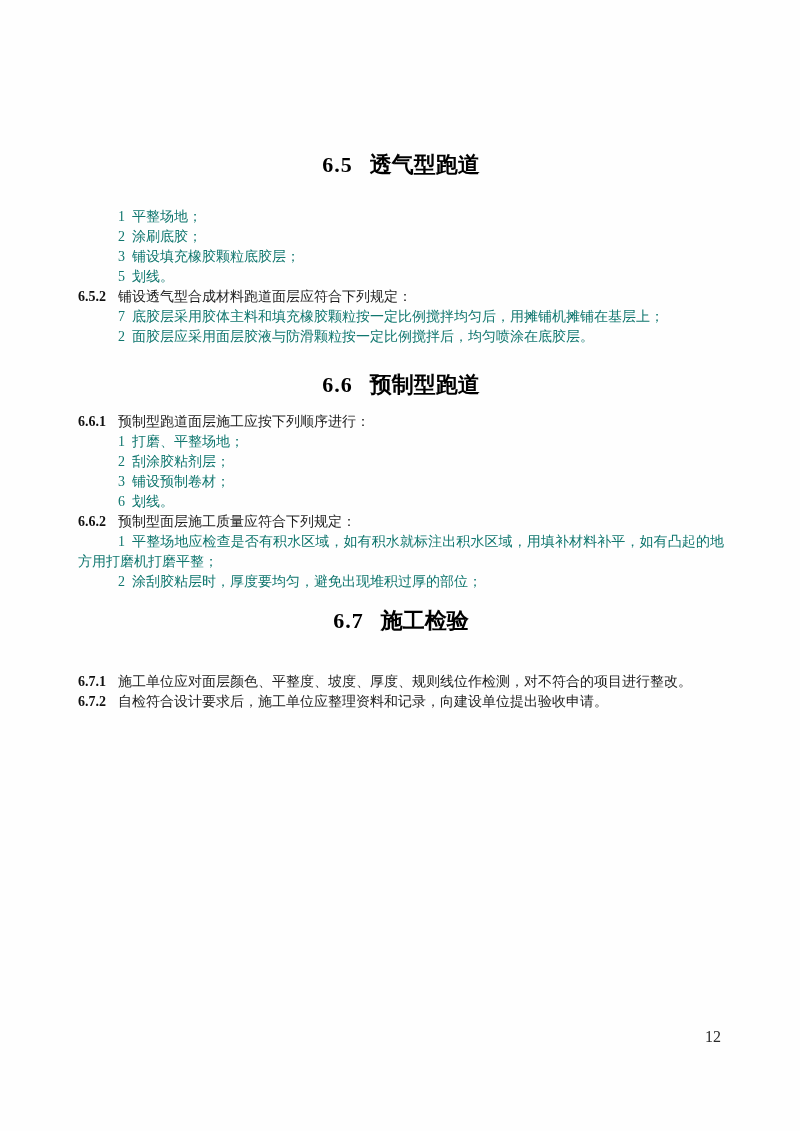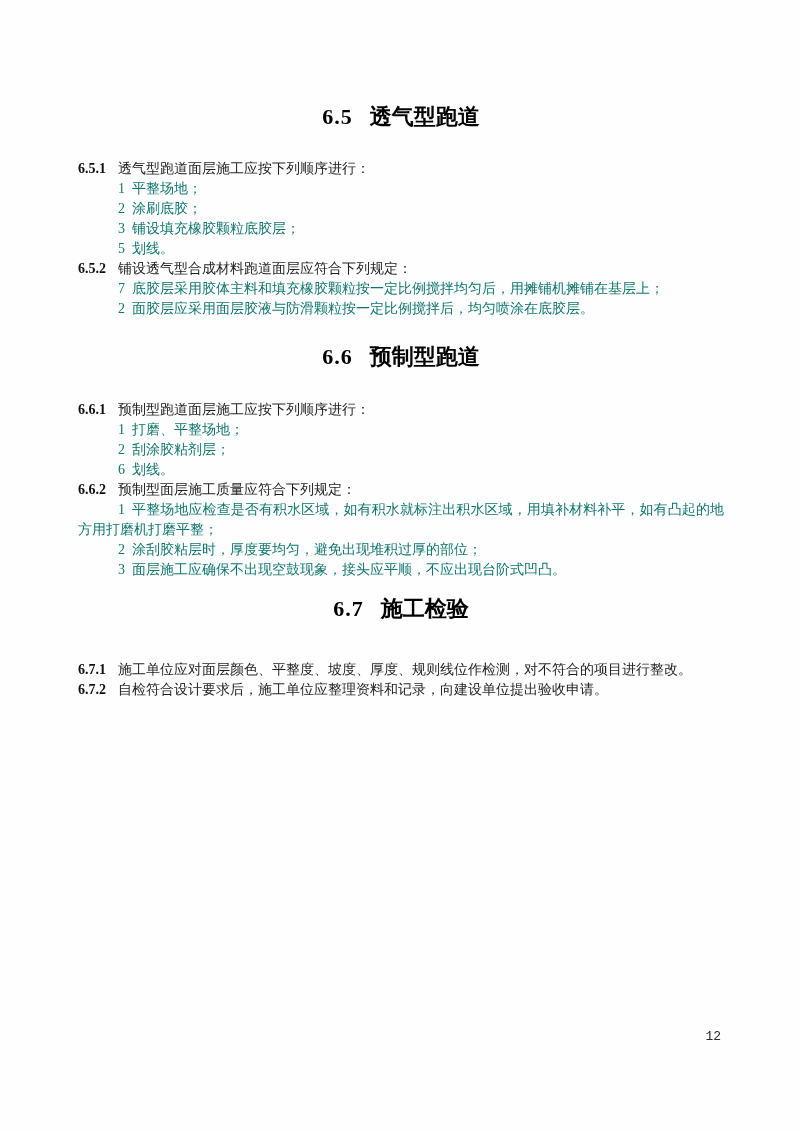--- a/index.html
+++ b/index.html
@@ -20,22 +20,22 @@
     padding: 102px 76px 0 78px;
   }
   .section-heading {
     text-align: center;
     font-size: 22px;
     line-height: 30px;
     font-weight: 700;
     color: #000000;
   }
   .section-heading .heading-num { margin-right: 17px; letter-spacing: 1px; }
-  .sec-1 .section-heading { margin-bottom: 27px; }
-  .sec-2 .section-heading { margin-top: 23px; margin-bottom: 28px; }
+  .sec-1 .section-heading { margin-bottom: 27px; margin-top: 48px; }
+  .sec-2 .section-heading { margin-top: 23px; margin-bottom: 12px; }
   .sec-3 .section-heading { margin-top: 14px; margin-bottom: 36px; }
   .clause {
     line-height: 20px;
     text-align: justify;
     color: #1e1e1e;
   }
   .clause-num {
     font-weight: 700;
     display: inline-block;
     min-width: 40px;
@@ -44,57 +44,55 @@
   .item {
     line-height: 20px;
     text-indent: 40px;
     text-align: justify;
     color: #0f766e;
   }
   .page-number {
     position: absolute;
     top: 1030px;
     right: 79px;
-    font-size: 13px;
+    font-size: 16px;
     line-height: 14px;
     color: #2a2a2a;
-    font-family: Liberation Mono, monospace;
   }
 </style>
 </head>
 <body>
 
 <div class="page">
 
   <section class="doc-section sec-1">
     <h2 class="section-heading">
       <span class="heading-num">6.5</span><span class="heading-title">透气型跑道</span>
     </h2>
-    <p class="clause"><span class="clause-num">6.5.1</span><span class="clause-text">透气型跑道面层施工应按下列顺序进行：</span></p>
     <p class="item">1 平整场地；</p>
     <p class="item">2 涂刷底胶；</p>
     <p class="item">3 铺设填充橡胶颗粒底胶层；</p>
     <p class="item">5 划线。</p>
     <p class="clause"><span class="clause-num">6.5.2</span><span class="clause-text">铺设透气型合成材料跑道面层应符合下列规定：</span></p>
     <p class="item">7 底胶层采用胶体主料和填充橡胶颗粒按一定比例搅拌均匀后，用摊铺机摊铺在基层上；</p>
     <p class="item">2 面胶层应采用面层胶液与防滑颗粒按一定比例搅拌后，均匀喷涂在底胶层。</p>
   </section>
 
   <section class="doc-section sec-2">
     <h2 class="section-heading">
       <span class="heading-num">6.6</span><span class="heading-title">预制型跑道</span>
     </h2>
     <p class="clause"><span class="clause-num">6.6.1</span><span class="clause-text">预制型跑道面层施工应按下列顺序进行：</span></p>
     <p class="item">1 打磨、平整场地；</p>
     <p class="item">2 刮涂胶粘剂层；</p>
+    <p class="item">3 铺设预制卷材；</p>
     <p class="item">6 划线。</p>
     <p class="clause"><span class="clause-num">6.6.2</span><span class="clause-text">预制型面层施工质量应符合下列规定：</span></p>
     <p class="item">1 平整场地应检查是否有积水区域，如有积水就标注出积水区域，用填补材料补平，如有凸起的地方用打磨机打磨平整；</p>
     <p class="item">2 涂刮胶粘层时，厚度要均匀，避免出现堆积过厚的部位；</p>
-    <p class="item">3 面层施工应确保不出现空鼓现象，接头应平顺，不应出现台阶式凹凸。</p>
   </section>
 
   <section class="doc-section sec-3">
     <h2 class="section-heading">
       <span class="heading-num">6.7</span><span class="heading-title">施工检验</span>
     </h2>
     <p class="clause"><span class="clause-num">6.7.1</span><span class="clause-text">施工单位应对面层颜色、平整度、坡度、厚度、规则线位作检测，对不符合的项目进行整改。</span></p>
     <p class="clause"><span class="clause-num">6.7.2</span><span class="clause-text">自检符合设计要求后，施工单位应整理资料和记录，向建设单位提出验收申请。</span></p>
   </section>
 

